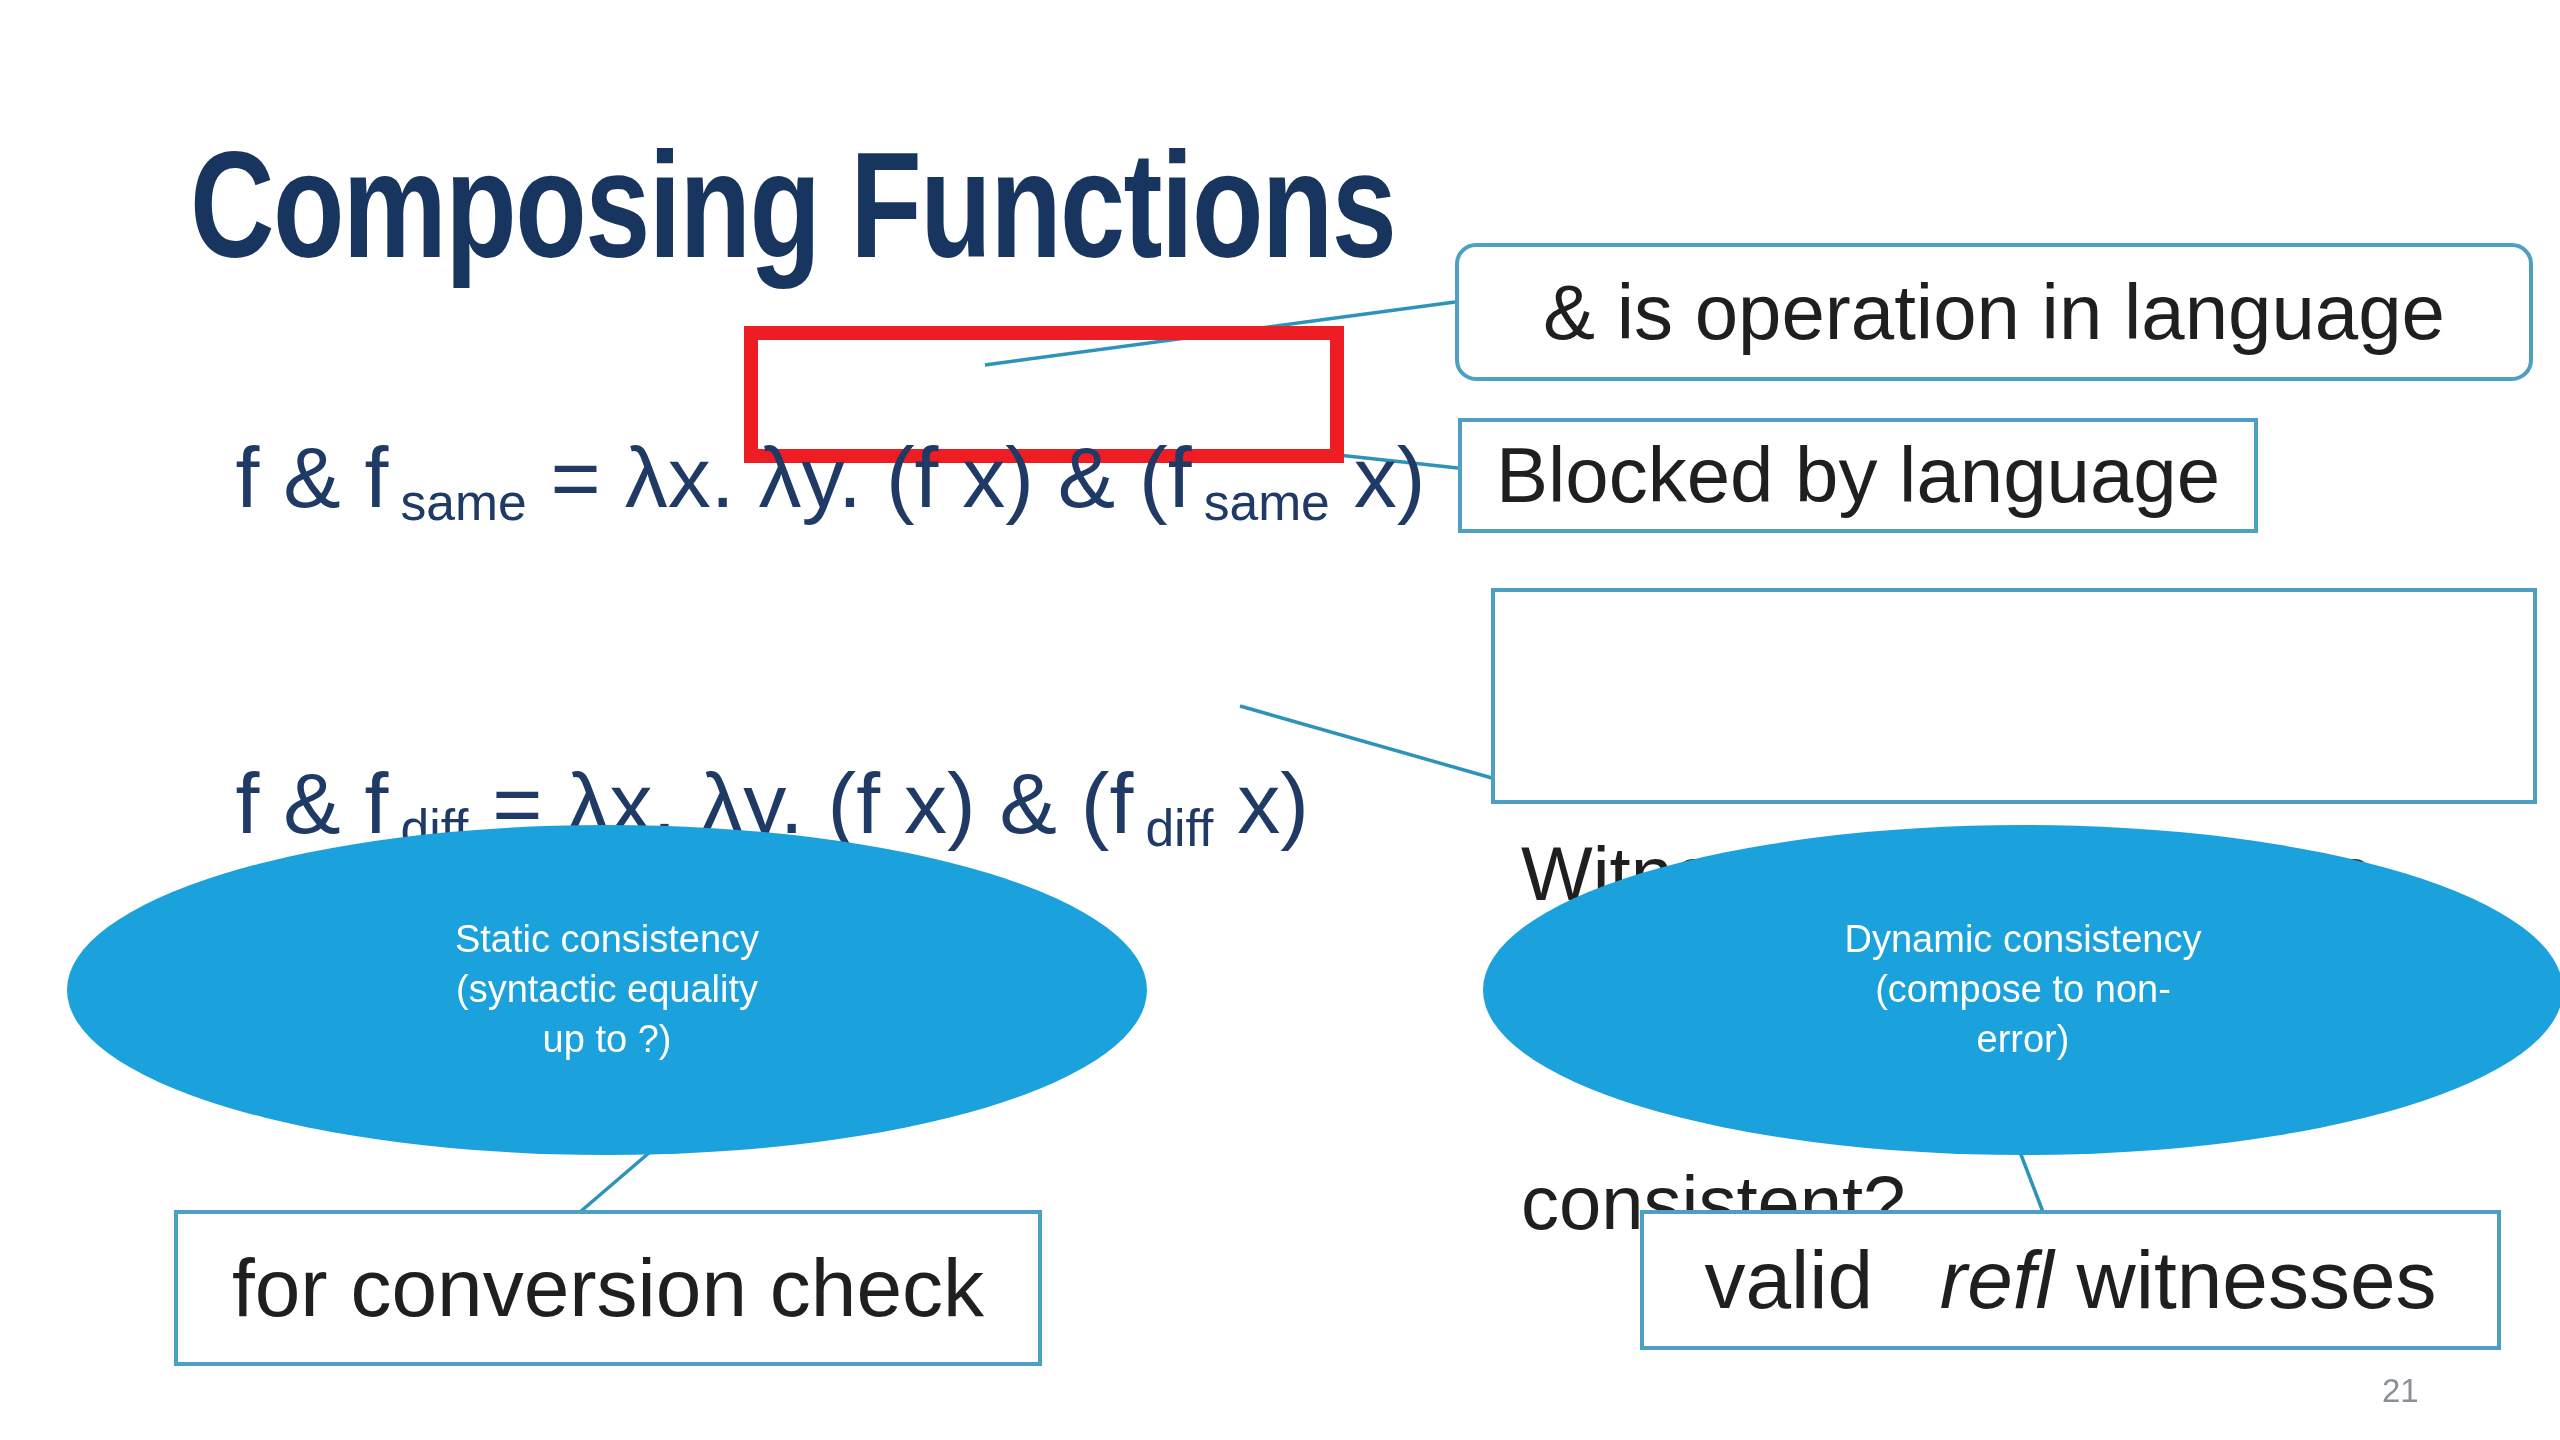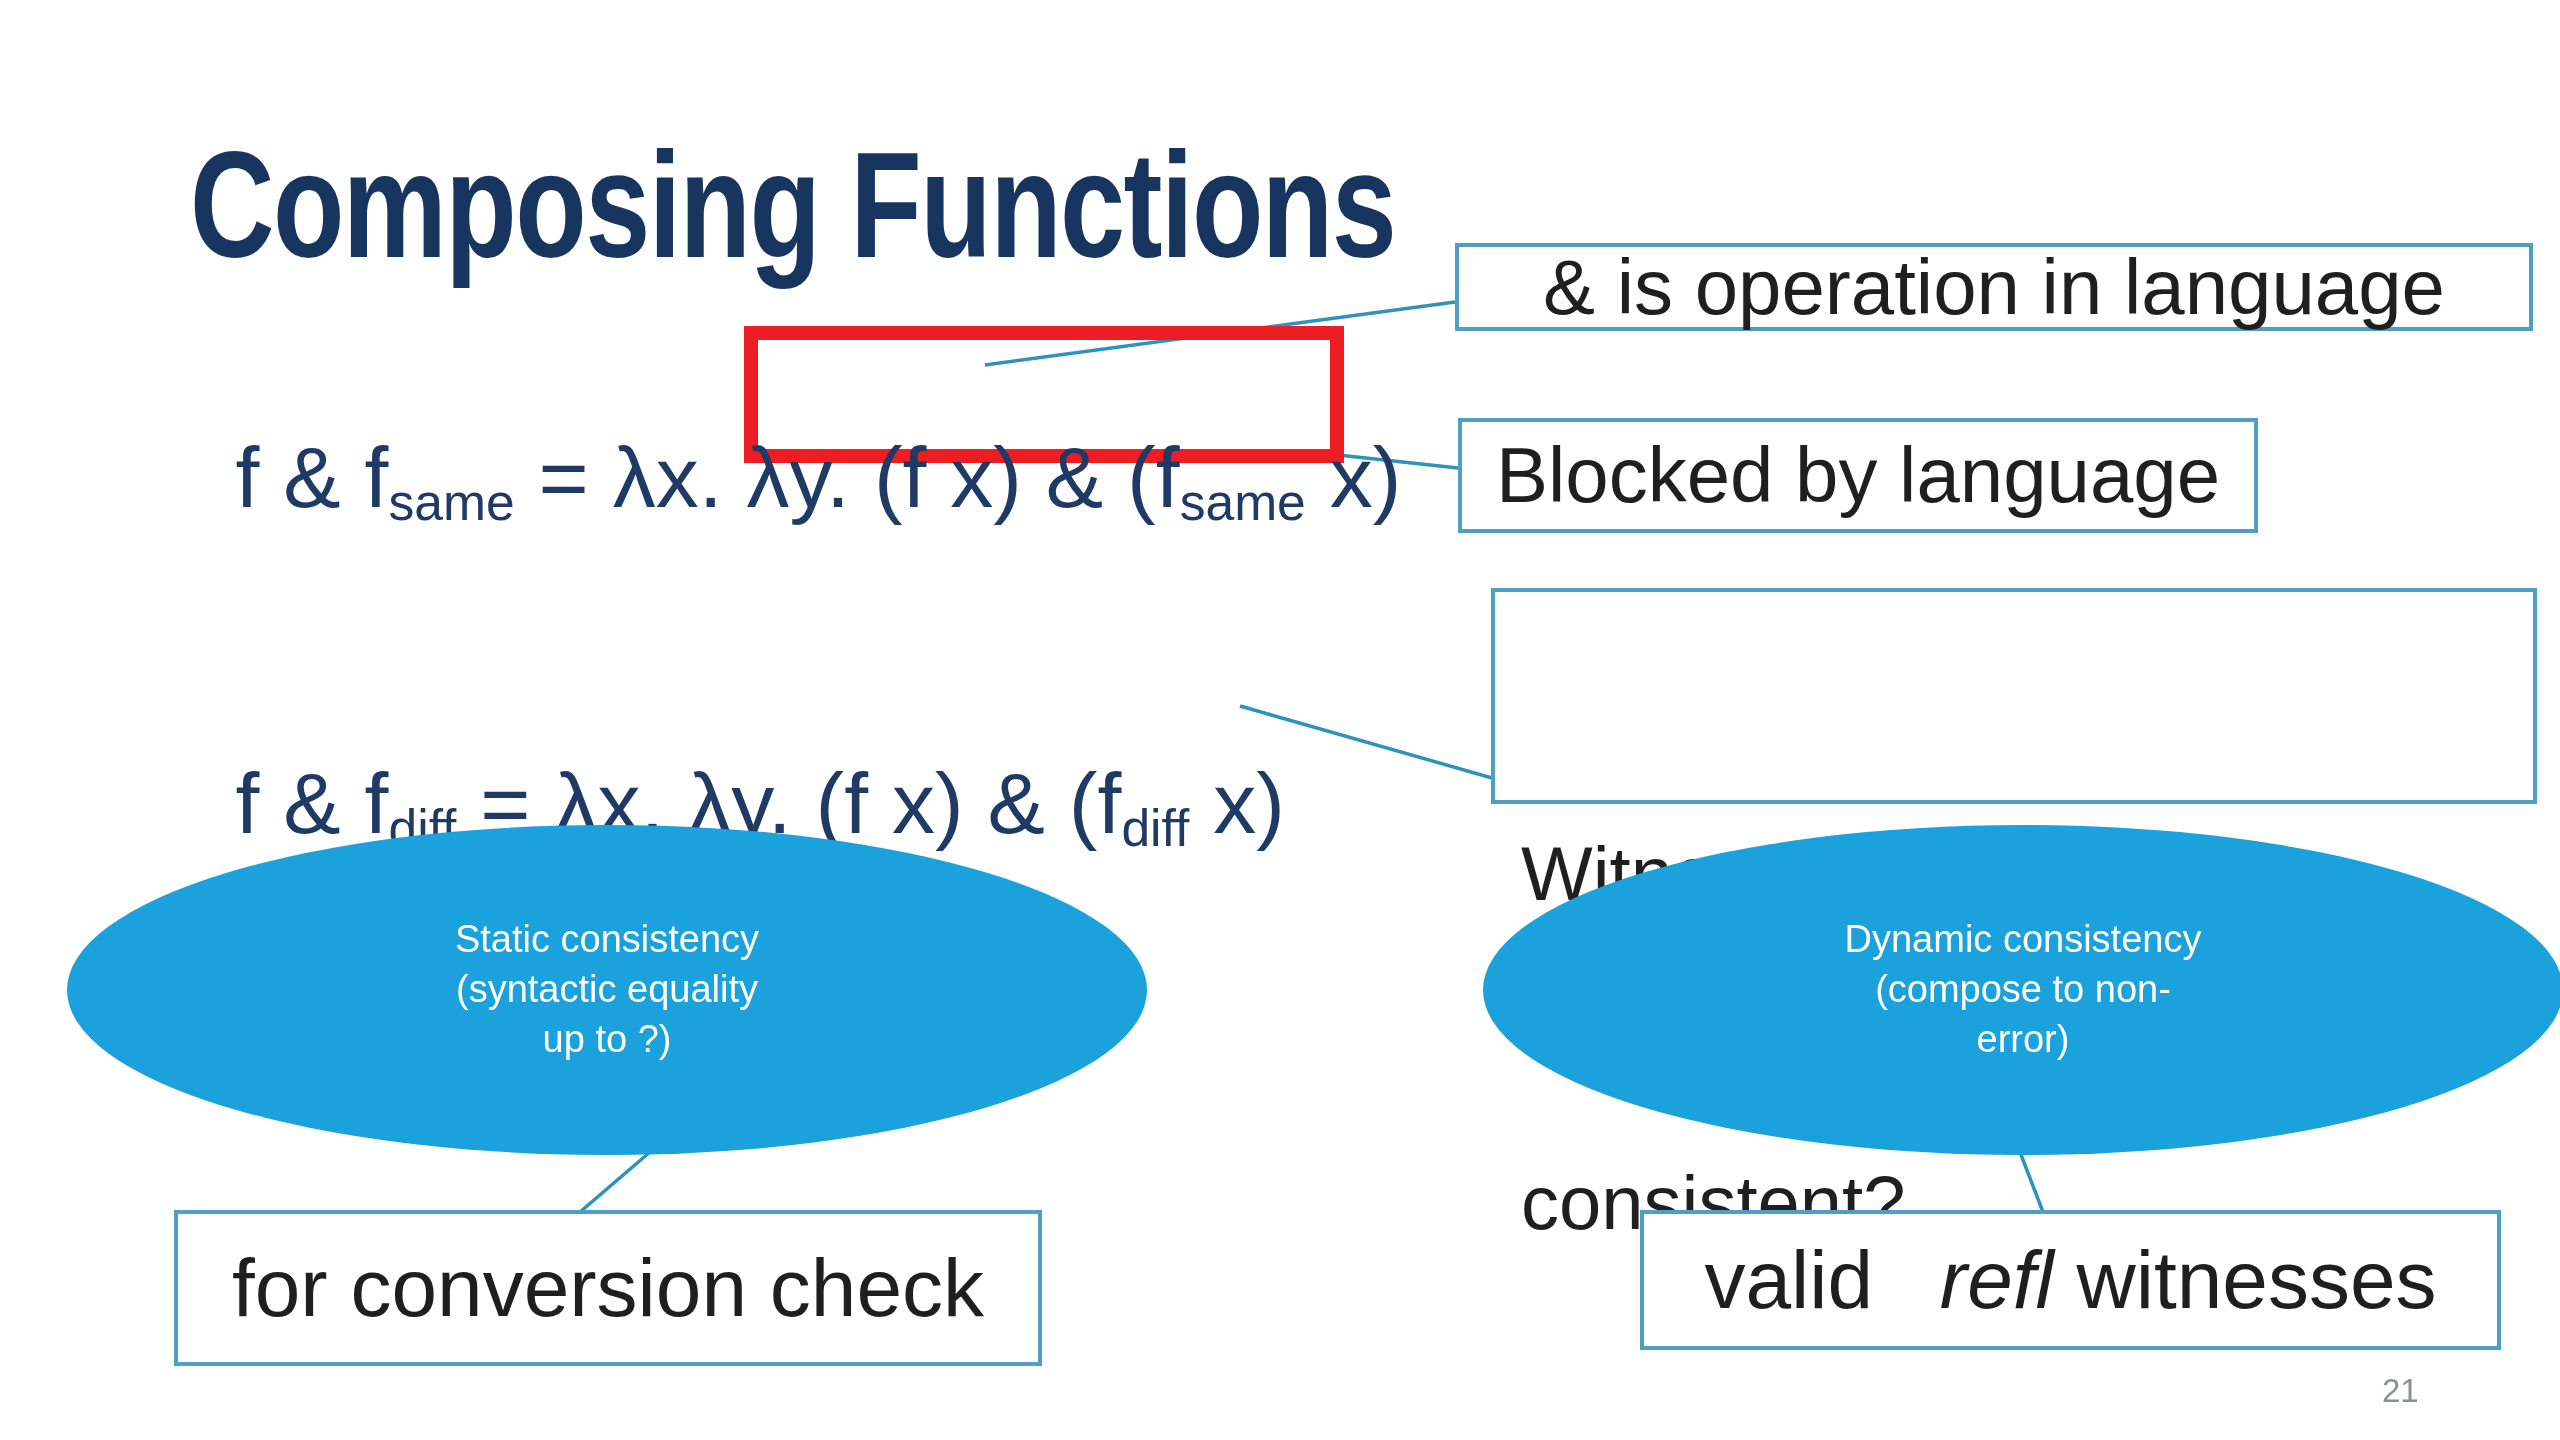--- a/index.html
+++ b/index.html
@@ -19,31 +19,31 @@
     color:var(--title-color);transform:scaleX(0.78);transform-origin:left top;white-space:pre;
   }
   .connectors{position:absolute;left:0;top:0;width:2560px;height:1440px;}
   .connectors line{stroke:var(--connector);stroke-width:3.5;}
   .formula{
     position:absolute;left:140px;color:var(--formula-color);
     font-size:86px;line-height:1;white-space:pre;letter-spacing:0;
   }
   .formula.f1{top:348px;}
   .formula.f2{top:674px;}
-  .sub{font-size:0.60em;vertical-align:-0.26em;letter-spacing:0;}
+  .sub{font-size:0.60em;vertical-align:-0.26em;letter-spacing:0;margin-left:12px;}
   .redbox{
     position:absolute;left:744px;top:326px;width:600px;height:137px;
     border:14px solid var(--highlight-red);box-sizing:border-box;background:transparent;
   }
   .callout{
     position:absolute;background:#fff;border:4px solid var(--callout-border);
     box-sizing:border-box;color:var(--callout-text);
     display:flex;align-items:center;justify-content:center;white-space:pre;
   }
-  .box-op{left:1455px;top:243px;width:1078px;height:88px;font-size:78px;}
+  .box-op{left:1455px;top:243px;width:1078px;height:138px;font-size:78px;border-radius:21px;}
   .box-blocked{left:1458px;top:418px;width:800px;height:115px;font-size:78px;}
   .box-witness{
     left:1491px;top:588px;width:1046px;height:216px;font-size:76px;
     display:block;padding:8px 26px;line-height:1.44;text-align:left;
   }
   .box-conversion{left:174px;top:1210px;width:868px;height:156px;font-size:82px;}
   .box-refl{left:1640px;top:1210px;width:861px;height:140px;font-size:82px;}
   .box-refl em{font-style:italic;margin-left:44px;}
   .wline{white-space:pre;}
   .ellipse{

